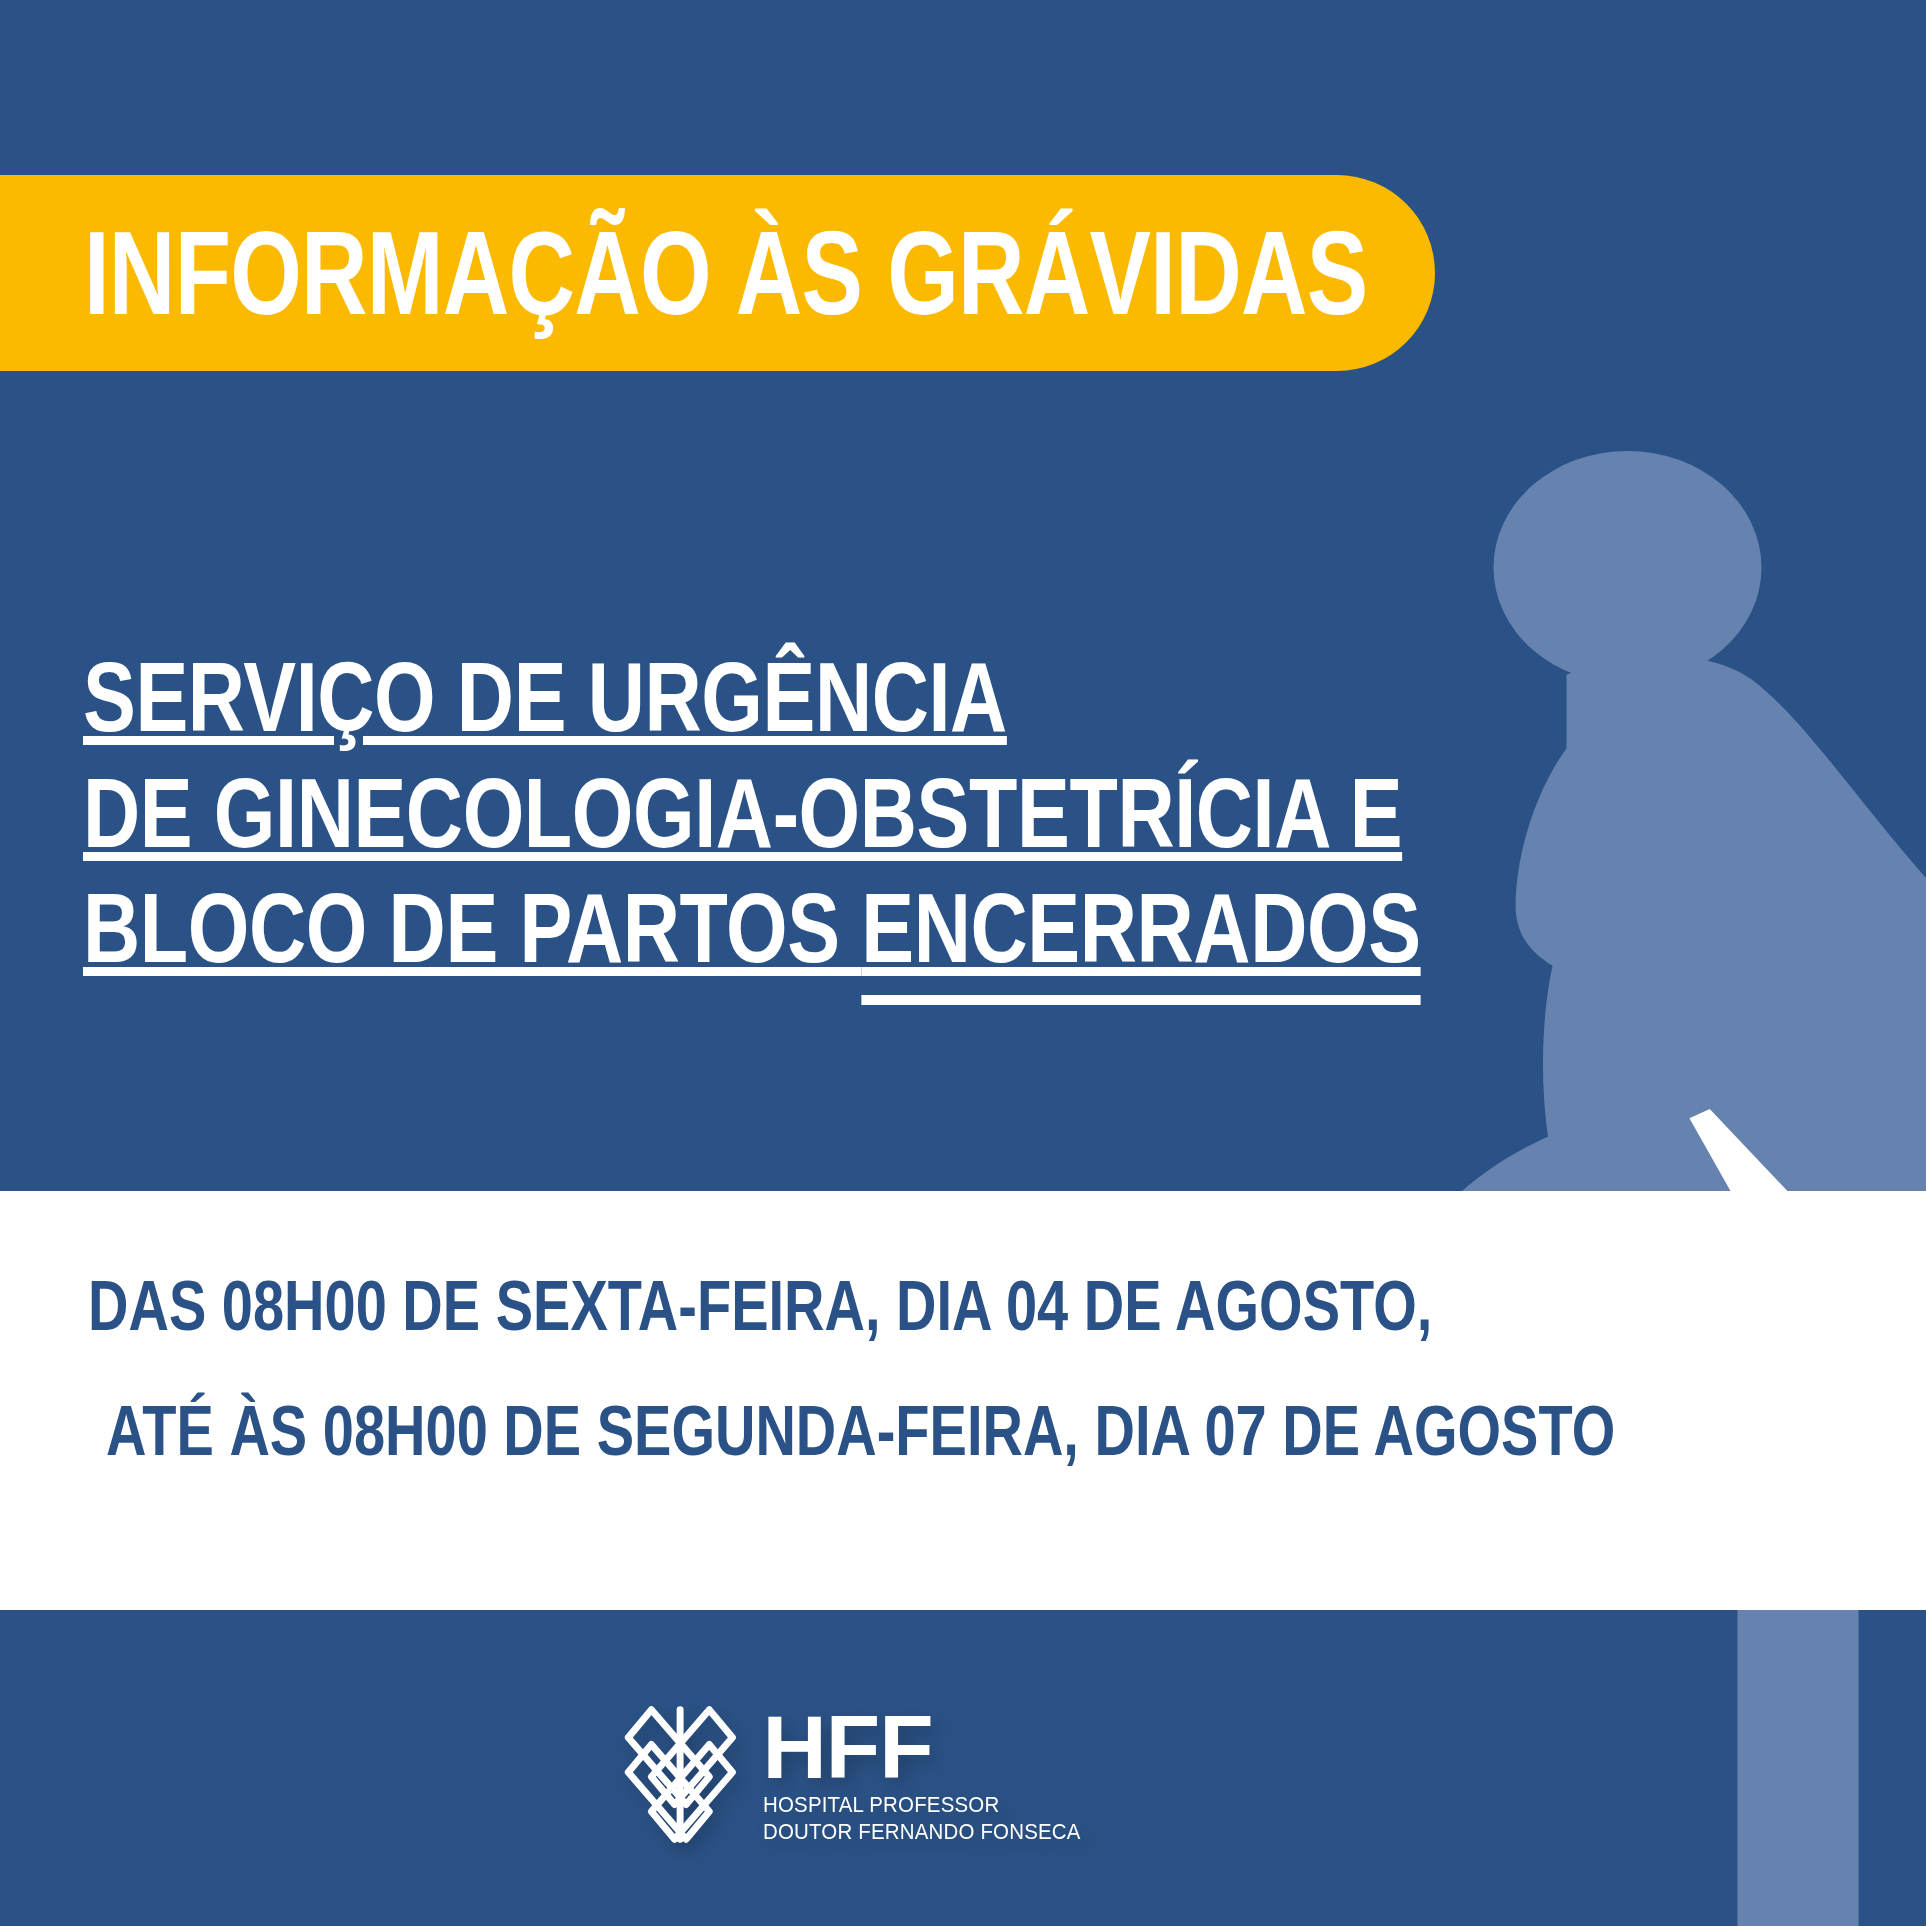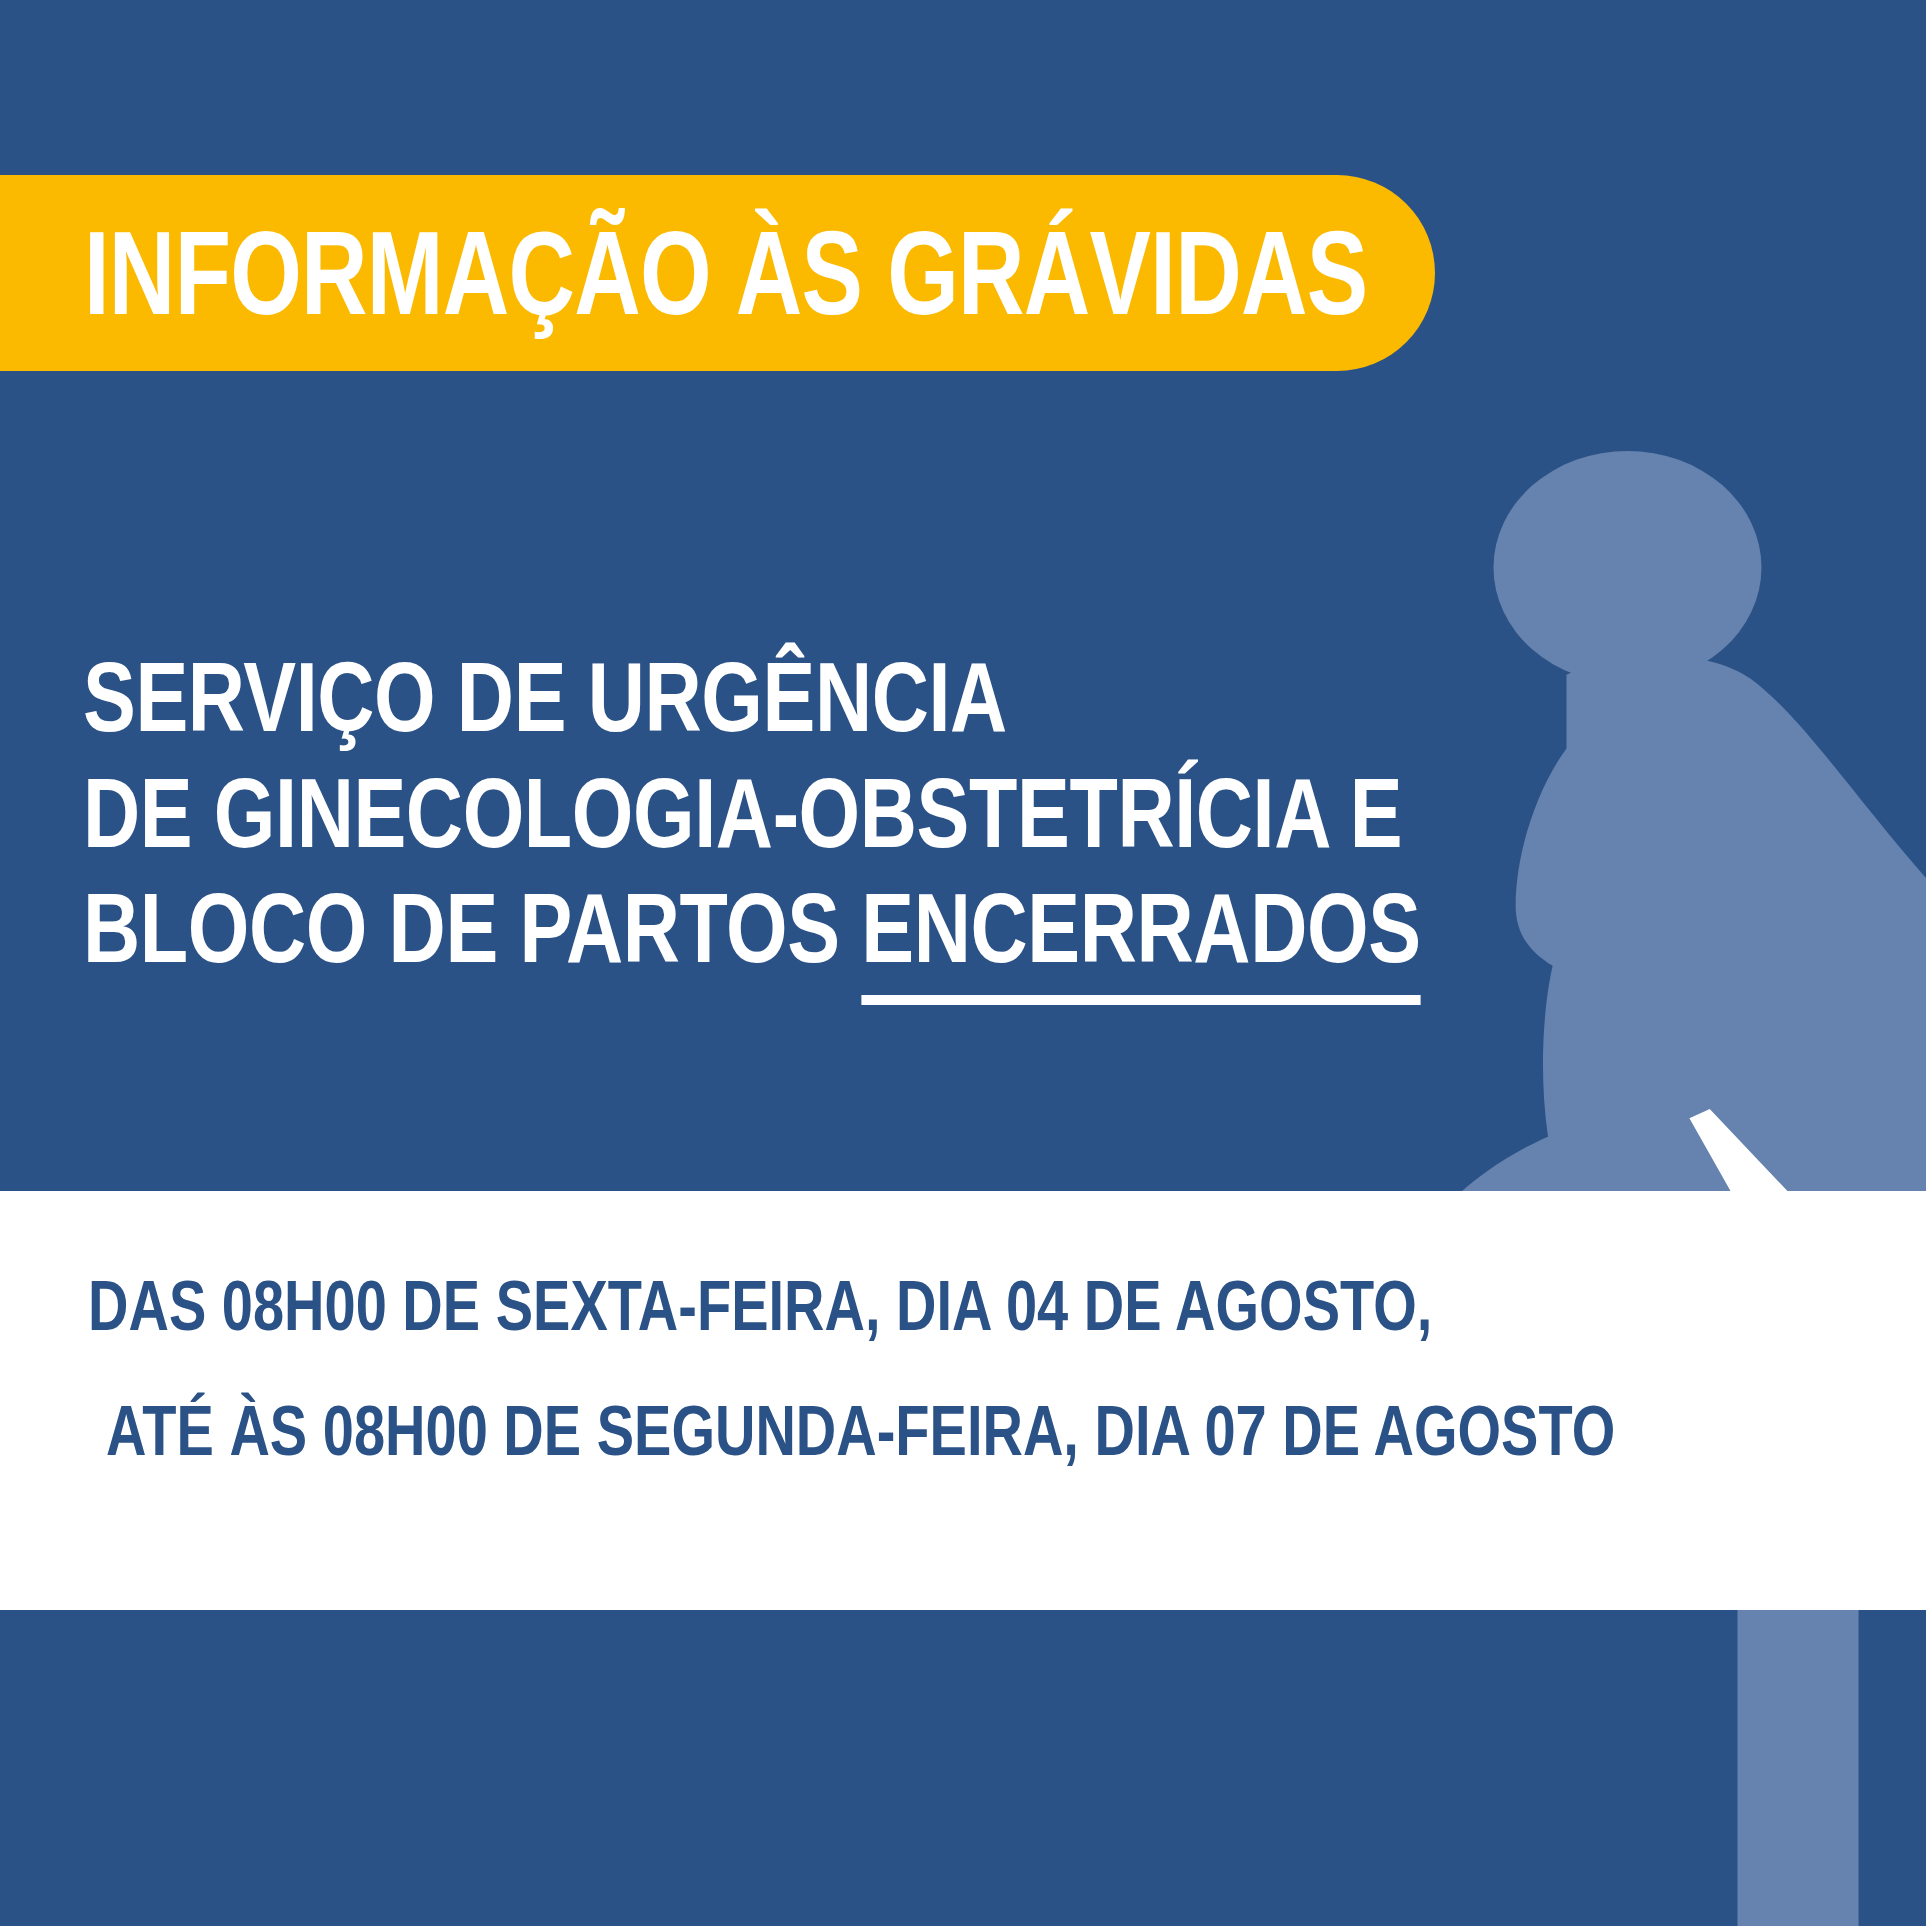--- a/index.html
+++ b/index.html
@@ -52,20 +52,21 @@
     white-space:nowrap;
     font-family:"Liberation Sans", sans-serif;
   }
 
   
   .headline{
     position:absolute;
     left:83px;top:647px;
     width:1340px;
     color:#FFFFFF;
+    text-decoration:underline;
   }
   .headline .hl-line{
     font-weight:bold;
     font-size:99px;
     line-height:1.00;
     letter-spacing:-0.5px;
     transform:scaleX(0.80);
     transform-origin:left center;
     white-space:nowrap;
     margin-bottom:16.6px;
@@ -169,15 +170,31 @@
     <div class="hl-line">SERVIÇO DE URGÊNCIA</div>
     <div class="hl-line">DE GINECOLOGIA-OBSTETRÍCIA E</div>
     <div class="hl-line"><span>BLOCO DE PARTOS </span><span class="hl-emph">ENCERRADOS</span></div>
   </div>
 
   <div class="schedule">
     <div class="sch-line">DAS 08H00 DE SEXTA-FEIRA, DIA 04 DE AGOSTO,</div>
     <div class="sch-line indent">ATÉ ÀS 08H00 DE SEGUNDA-FEIRA, DIA 07 DE AGOSTO</div>
   </div>
 
+  <div class="logo">
+    <svg class="logo-mark" viewBox="0 0 270 300" aria-hidden="true">
+      <g fill="none" stroke="#FFFFFF" stroke-width="15" stroke-linejoin="round" stroke-linecap="round">
+        <path d="M70,10 L195,155 L145,215 L20,70 Z"></path>
+        <path d="M195,10 L70,155 L120,215 L245,70 Z"></path>
+        <path d="M70,85 L195,230 L145,290 L20,145 Z"></path>
+        <path d="M195,85 L70,230 L120,290 L245,145 Z"></path>
+        <path d="M132,10 L132,290"></path>
+      </g>
+    </svg>
+    <div class="logo-words">
+      <div class="logo-hff">HFF</div>
+      <div class="logo-sub1">HOSPITAL PROFESSOR</div>
+      <div class="logo-sub2">DOUTOR FERNANDO FONSECA</div>
+    </div>
+  </div>
 
 </div>
 
 
 </body></html>

